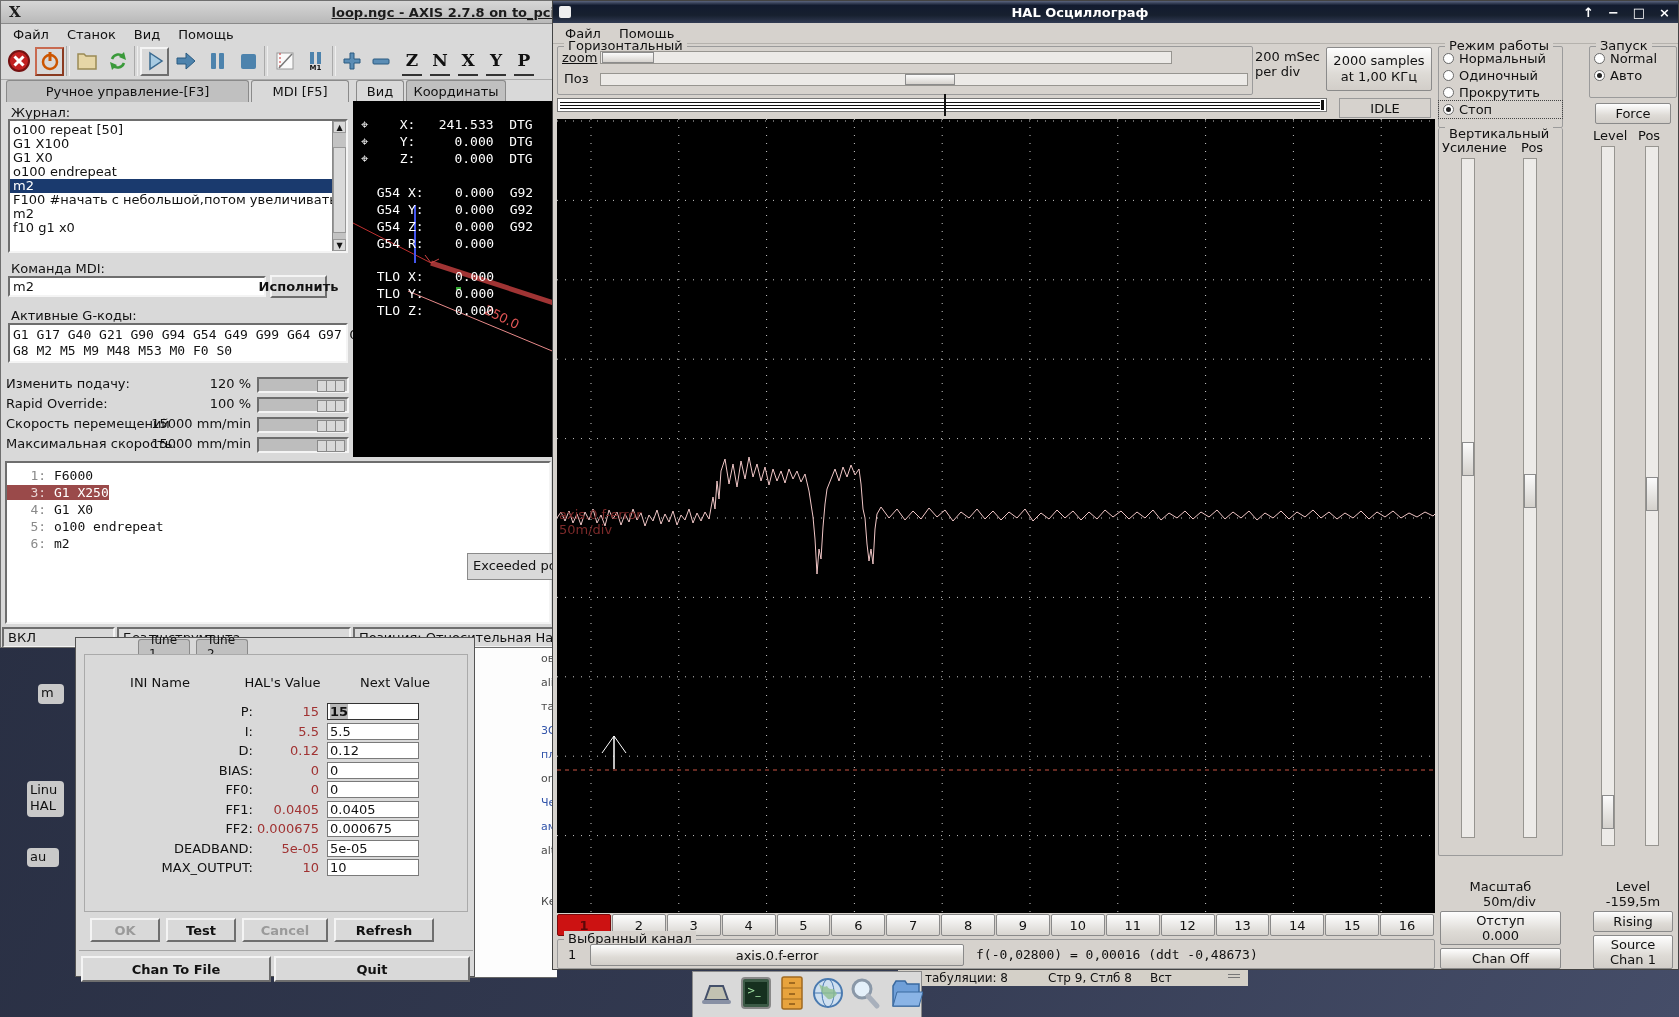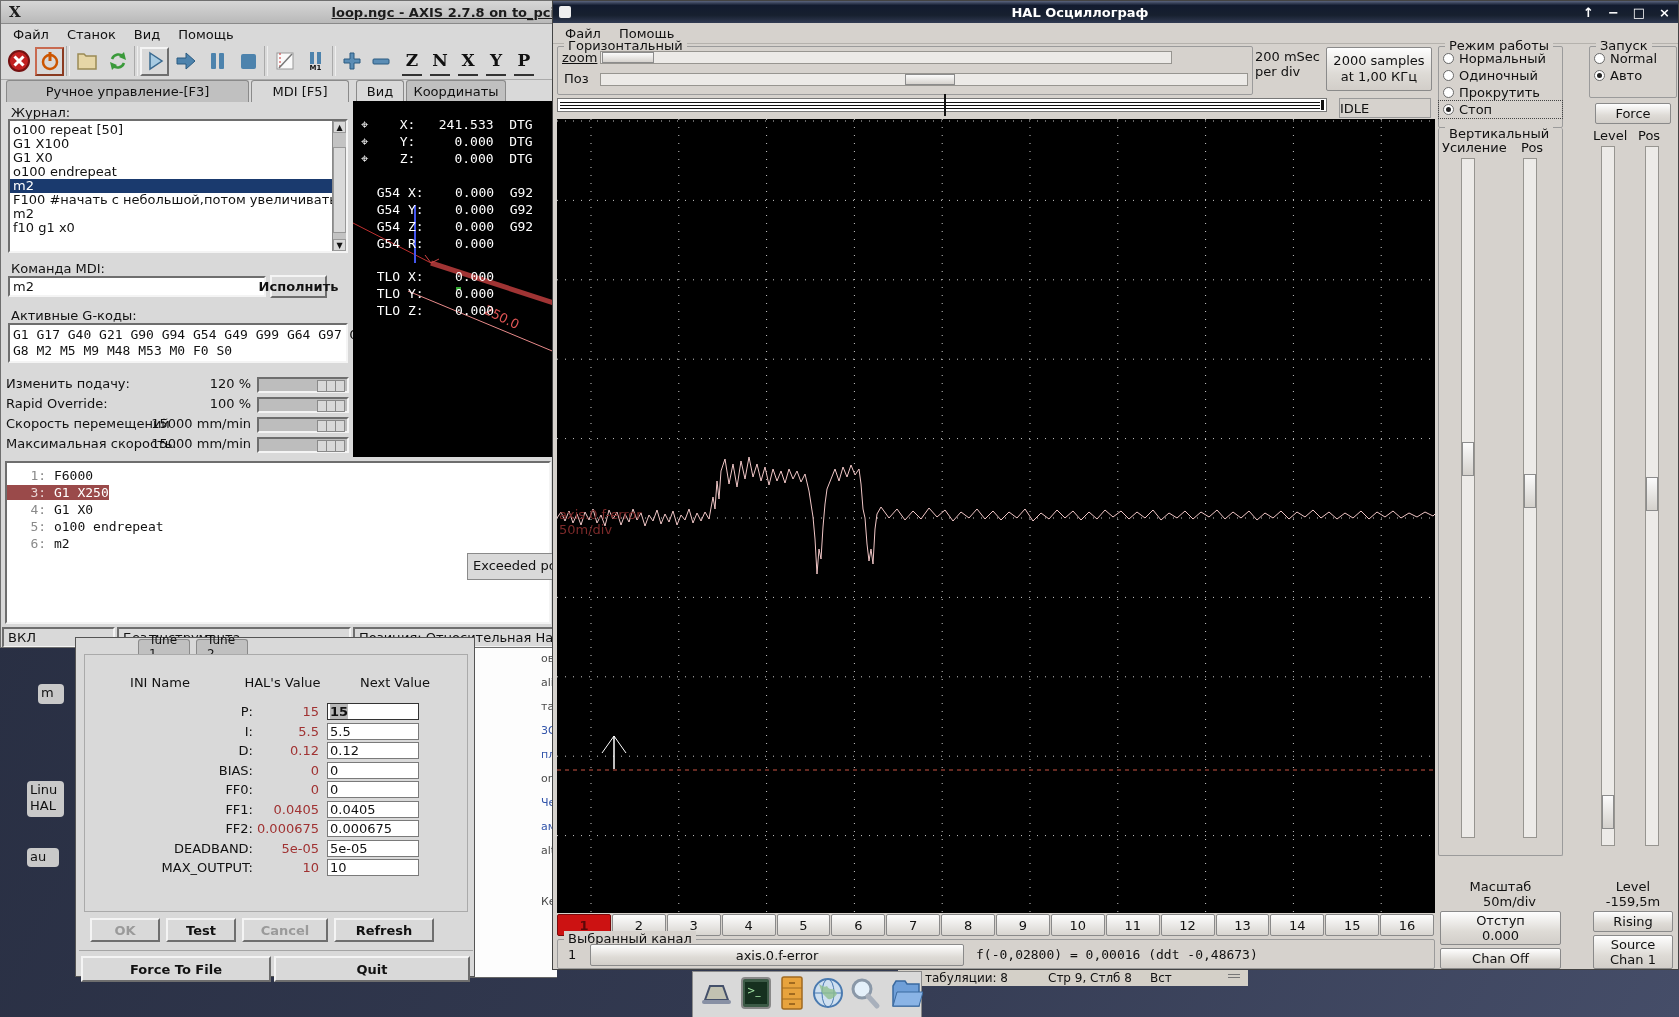--- a/index.html
+++ b/index.html
@@ -347,21 +347,21 @@
         </div>
       <div class="raised tbtn" style="width:86px;height:24px;color:#9a9a9a;">
           <span>Cancel</span>
         </div>
       <div class="raised tbtn" style="width:100px;height:24px;">
           <span>Refresh</span>
         </div>
     </div>
     <div class="abs" style="left:3px;top:312px;width:394px;border-top:1px solid #a5a5a5;"></div>
     <div class="abs raised tbtn" style="left:5px;top:318px;width:190px;height:26px;">
-        <span>Force To File</span>
+        <span>Chan To File</span>
       </div>
     <div class="abs raised tbtn" style="left:198px;top:318px;width:196px;height:26px;">
         <span>Quit</span>
       </div>
   </div>
 
   <div class="abs" style="left:898px;top:969px;width:350px;height:16px;background:#d4d0c8;border-top:1px solid #999;font-size:12px;overflow:hidden;">
     <span style="position:absolute;left:8px;top:1px;">на табуляции:  8</span>
     <span style="position:absolute;left:150px;top:1px;">Стр 9, Стлб 8</span>
     <span style="position:absolute;left:252px;top:1px;">Вст</span>
@@ -390,21 +390,21 @@
         </div>
       <span style="position:absolute;left:6px;top:24px;">Поз</span>
       <div class="hslider-trough" style="left:42px;top:26px;width:648px;">
           <div class="hslider-thumb" style="left:304px;width:50px;"></div>
         </div>
     </div>
     <div class="abs" style="left:702px;top:48px;width:68px;line-height:15px;"><span>200 mSec</span><br><span>per div</span></div>
     <div class="abs gbtn" style="left:773px;top:46px;width:106px;height:44px;line-height:16px;">
         <span><span>2000 samples</span><br><span>at 1,00 КГц</span></span>
       </div>
-    <div class="abs" style="left:786px;top:97px;width:92px;height:20px;border:1px solid #999;box-sizing:border-box;display:flex;align-items:center;justify-content:flex-start;">
+    <div class="abs" style="left:786px;top:97px;width:92px;height:20px;border:1px solid #999;box-sizing:border-box;display:flex;align-items:center;justify-content:center;">
         <span>IDLE</span>
       </div>
 
     <div class="abs" style="left:4px;top:97px;width:770px;height:14px;background:#fff;border:1px solid #777;box-sizing:border-box;">
       <div style="position:absolute;left:2px;right:6px;top:2px;height:8px;background:repeating-linear-gradient(180deg,#fff 0 1px,#111 1px 2px,#fff 2px 3px);"></div>
       <div style="position:absolute;right:2px;top:1px;width:3px;height:10px;background:#111;"></div>
     </div>
     <div class="abs" style="left:391px;top:93px;width:2px;height:22px;background:#111;"></div>
 
     <div class="abs" style="left:4px;top:118px;width:878px;height:794px;background:#000;">

